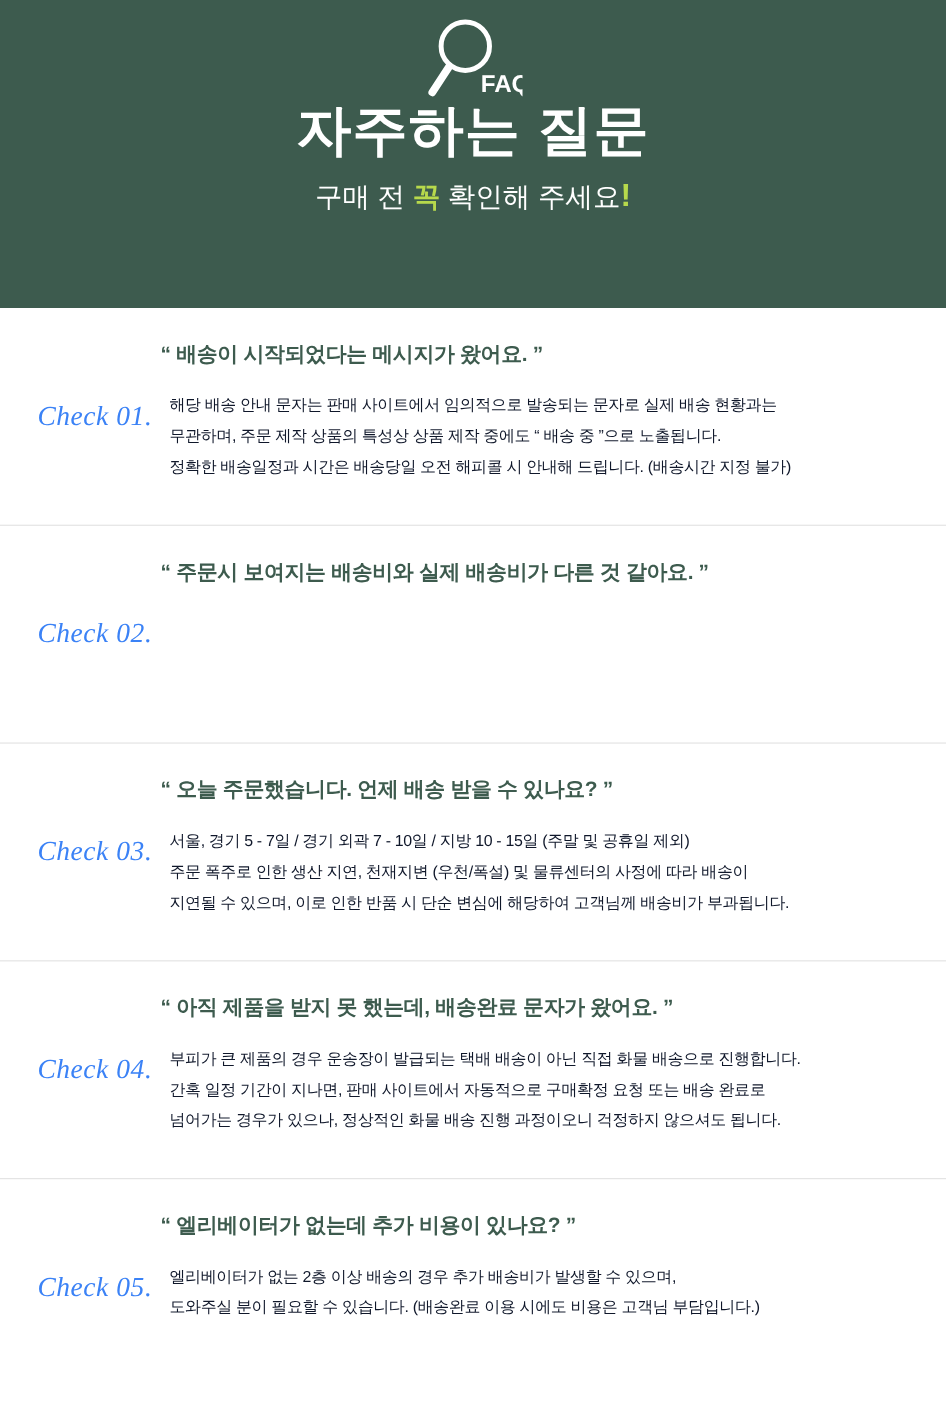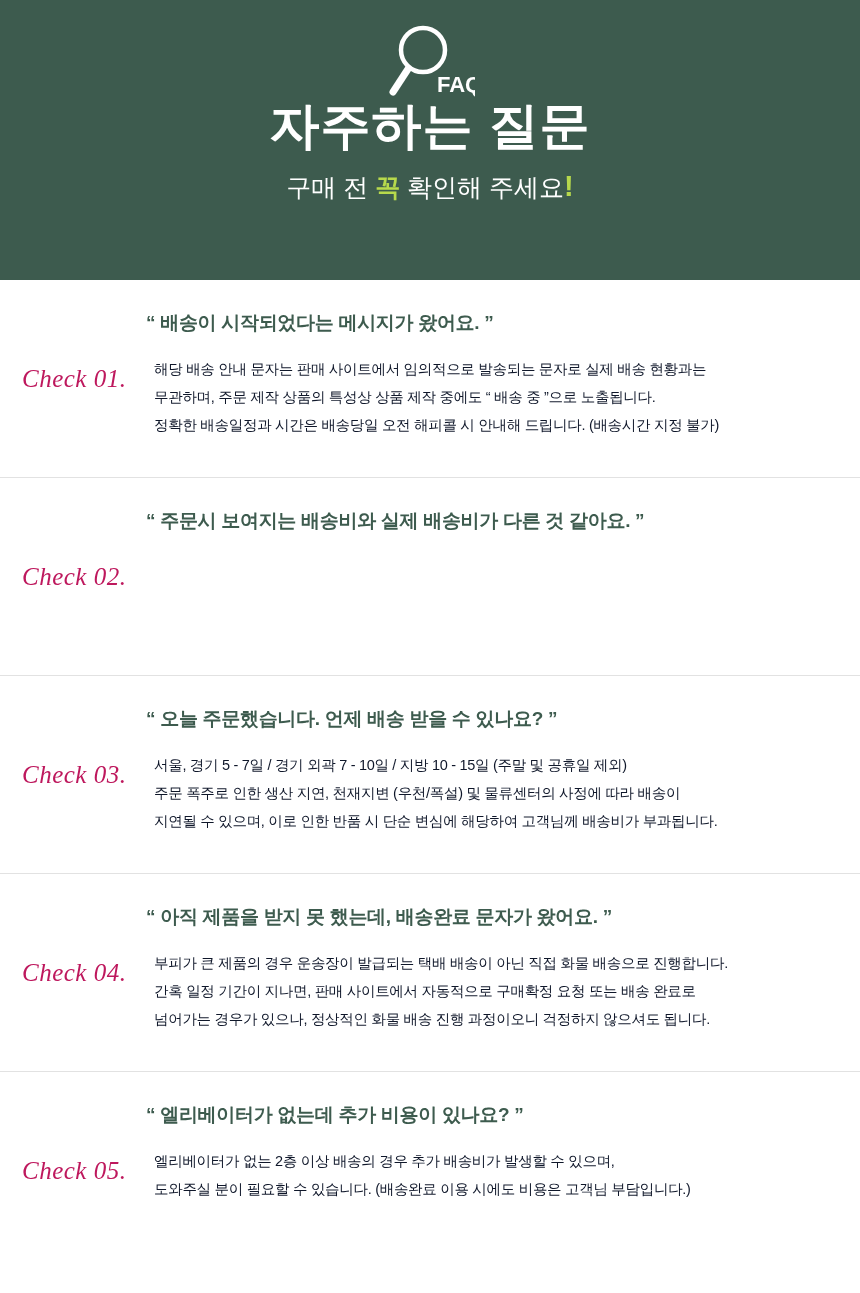--- a/index.html
+++ b/index.html
@@ -19,21 +19,21 @@
     position: relative;
     background: #ffffff;
   }
 
   
   .faq-header {
     width: 100%;
     height: 280px;
     background: #3d5b4e;
     text-align: center;
-    padding-top: 20px;
+    padding-top: 12px;
   }
   .faq-icon {
     width: 100%;
     height: 78px;
     position: relative;
   }
   .faq-icon svg { display: block; margin: 0 auto; }
 
   .faq-title {
     font-size: 50px;
@@ -68,27 +68,27 @@
     width: 100%;
     position: relative;
     border-bottom: 1px solid #e2e2e2;
     padding: 30px 30px 30px 30px;
     min-height: 198px;
   }
   .faq-item:last-child { border-bottom: none; }
 
   .check-label {
     position: absolute;
-    left: 22px;
+    left: 34px;
     top: 50%;
     transform: translateY(-50%);
     font-family: "Liberation Serif", serif;
     font-style: italic;
     font-size: 25px;
-    color: #be185d;
+    color: #3b82f6;
     letter-spacing: 0.5px;
     white-space: nowrap;
   }
 
   .faq-body {
     margin-left: 116px;
   }
   .q-text {
     font-size: 19px;
     font-weight: bold;

